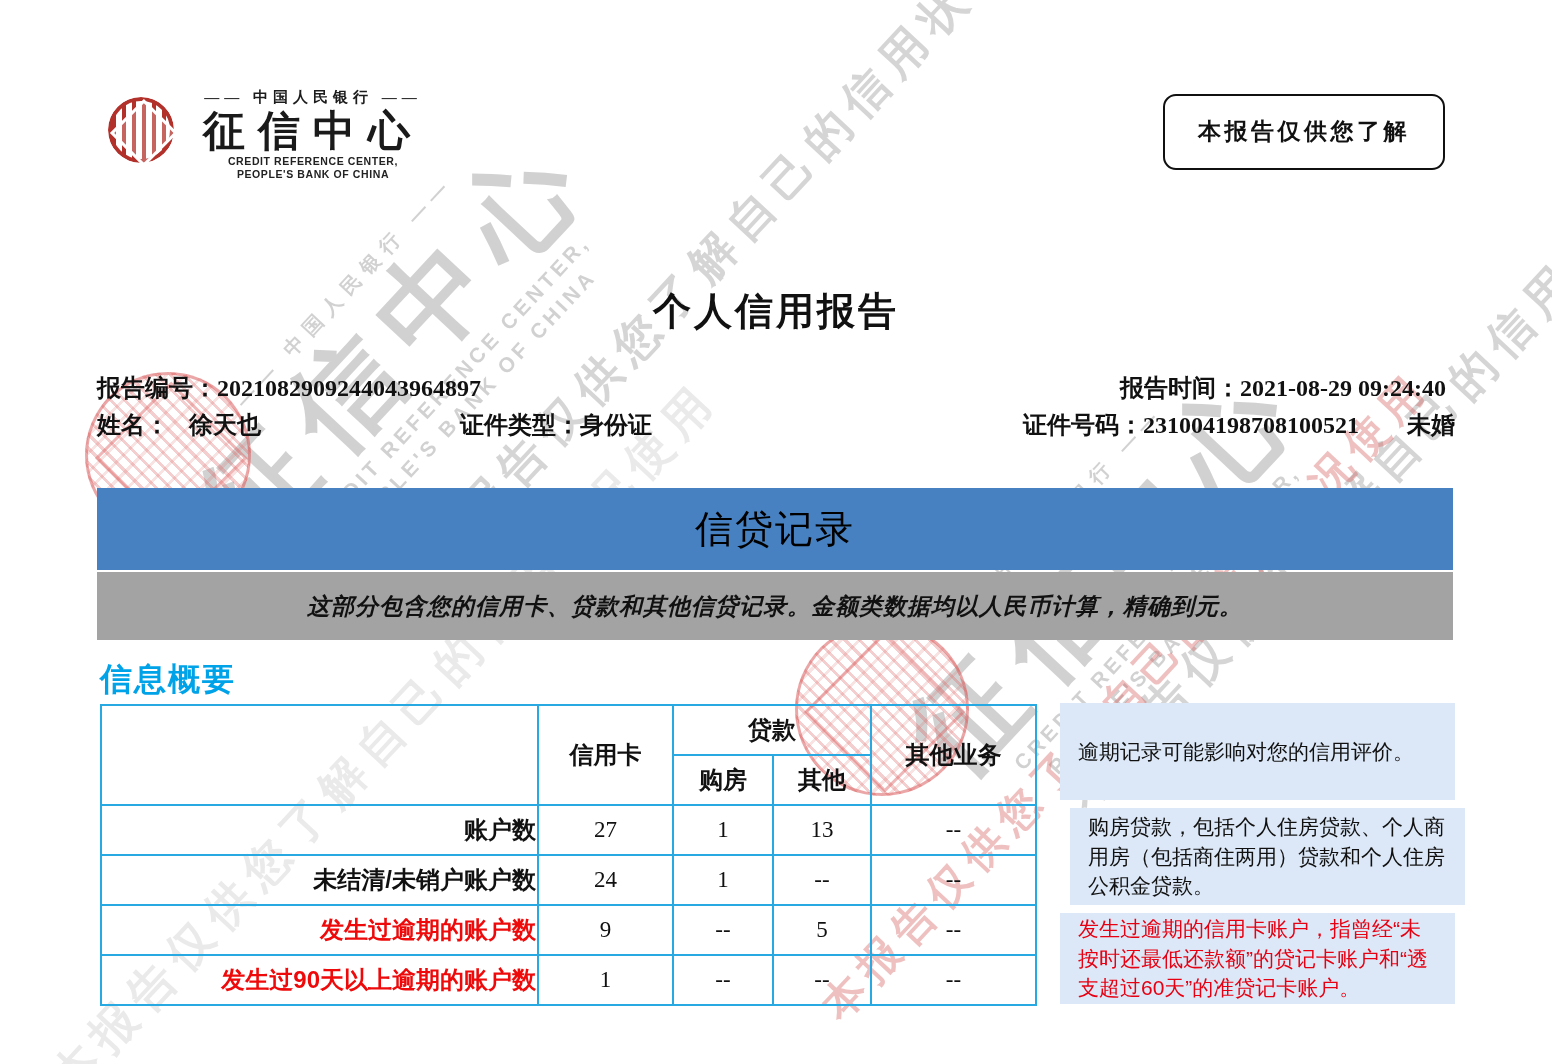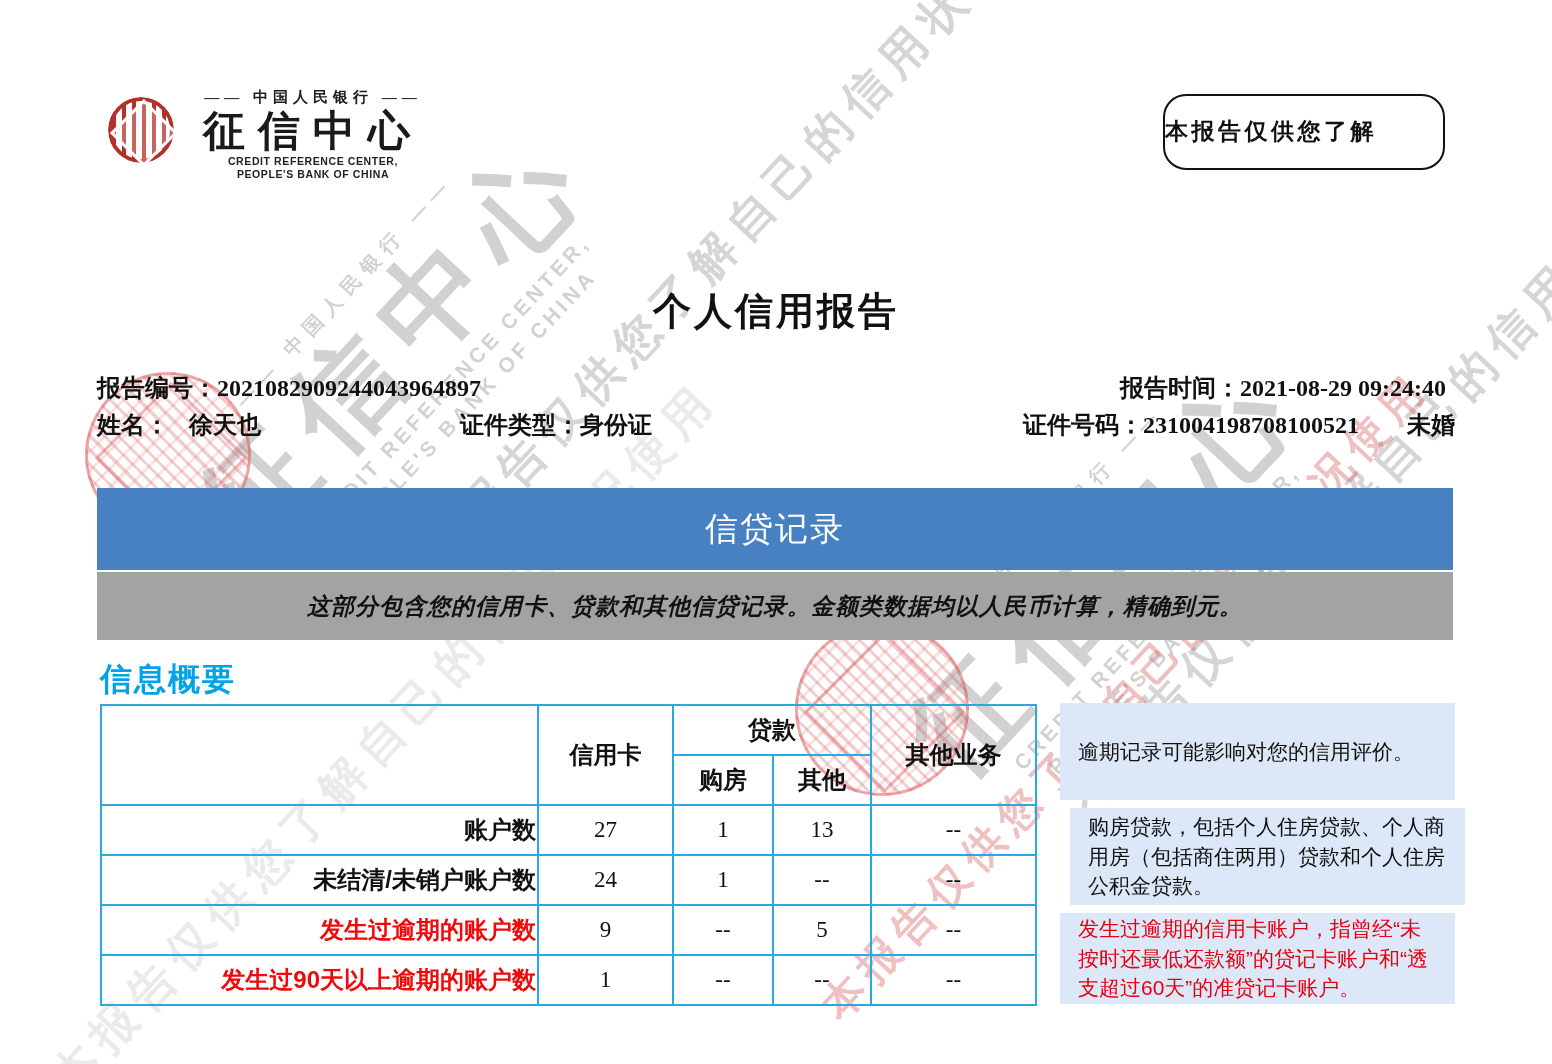--- a/index.html
+++ b/index.html
@@ -34,38 +34,38 @@
     background:repeating-linear-gradient(90deg,#b3312b 0 4px,transparent 4px 10px);
     -webkit-mask:radial-gradient(circle at 50% 50%, #000 65%, #000 100%);}
   .logo-seal::after{content:"";position:absolute;left:14%;top:14%;width:72%;height:72%;
     border:3px solid #fff;transform:rotate(45deg);background:rgba(255,255,255,0.25);}
   .logo-text{position:absolute;left:183px;top:88px;width:260px;text-align:center;}
   .logo-bank{font-size:15px;font-weight:bold;letter-spacing:5px;color:#1c1c1c;font-family:"Liberation Serif",serif;}
   .logo-brand{font-size:42px;font-weight:bold;letter-spacing:13px;line-height:1.15;color:#1a1a1a;font-family:"Liberation Serif",serif;}
   .logo-en{font-size:10.5px;font-weight:bold;letter-spacing:0.6px;color:#222;line-height:1.25;}
   
   .notice-box{position:absolute;left:1163px;top:94px;width:278px;height:72px;border:2.5px solid #101010;
-    border-radius:23px;display:flex;flex-direction:row;align-items:center;
+    border-radius:13px;display:flex;flex-direction:column;justify-content:center;align-items:center;
     font-size:23px;font-weight:bold;letter-spacing:3.5px;line-height:1.35;background:rgba(255,255,255,0.85);}
   
   .doc-title{position:absolute;left:0;top:286px;width:100%;text-align:center;
     font-size:38px;font-weight:bold;letter-spacing:3px;}
   
   .info{position:absolute;left:97px;top:0;width:1358px;font-size:24px;font-weight:bold;}
   .info .num{font-family:"Liberation Serif",serif;}
   .row1{position:absolute;top:372px;left:0;width:100%;}
   .row1 .right{position:absolute;right:9px;top:0;}
   .row2{position:absolute;top:409px;left:0;width:100%;}
   .row2 .mid{position:absolute;left:363px;top:0;}
   .row2 .right{position:absolute;right:0;top:0;}
   .marital{margin-left:48px;}
   
   .banner{position:absolute;left:97px;top:488px;width:1356px;height:82px;
     display:flex;align-items:center;justify-content:center;
-    color:#ffffff;font-size:33px;letter-spacing:2px;}
+    color:#000000;font-size:38px;letter-spacing:2px;}
   .subbanner{position:absolute;left:97px;top:572px;width:1356px;height:68px;
     display:flex;align-items:center;justify-content:center;
     font-size:23px;font-weight:bold;font-style:italic;letter-spacing:1px;}
   
   .section-title{position:absolute;left:100px;top:658px;font-size:32px;font-weight:bold;letter-spacing:2px;}
   
   table.summary{position:absolute;left:100px;top:704px;border-collapse:collapse;table-layout:fixed;width:935px;background:transparent;}
   table.summary th, table.summary td{border:2px solid #29a9e1;box-sizing:border-box;}
   table.summary th{height:50px;font-size:24px;font-weight:bold;text-align:center;vertical-align:middle;}
   table.summary td{height:50px;vertical-align:middle;}

